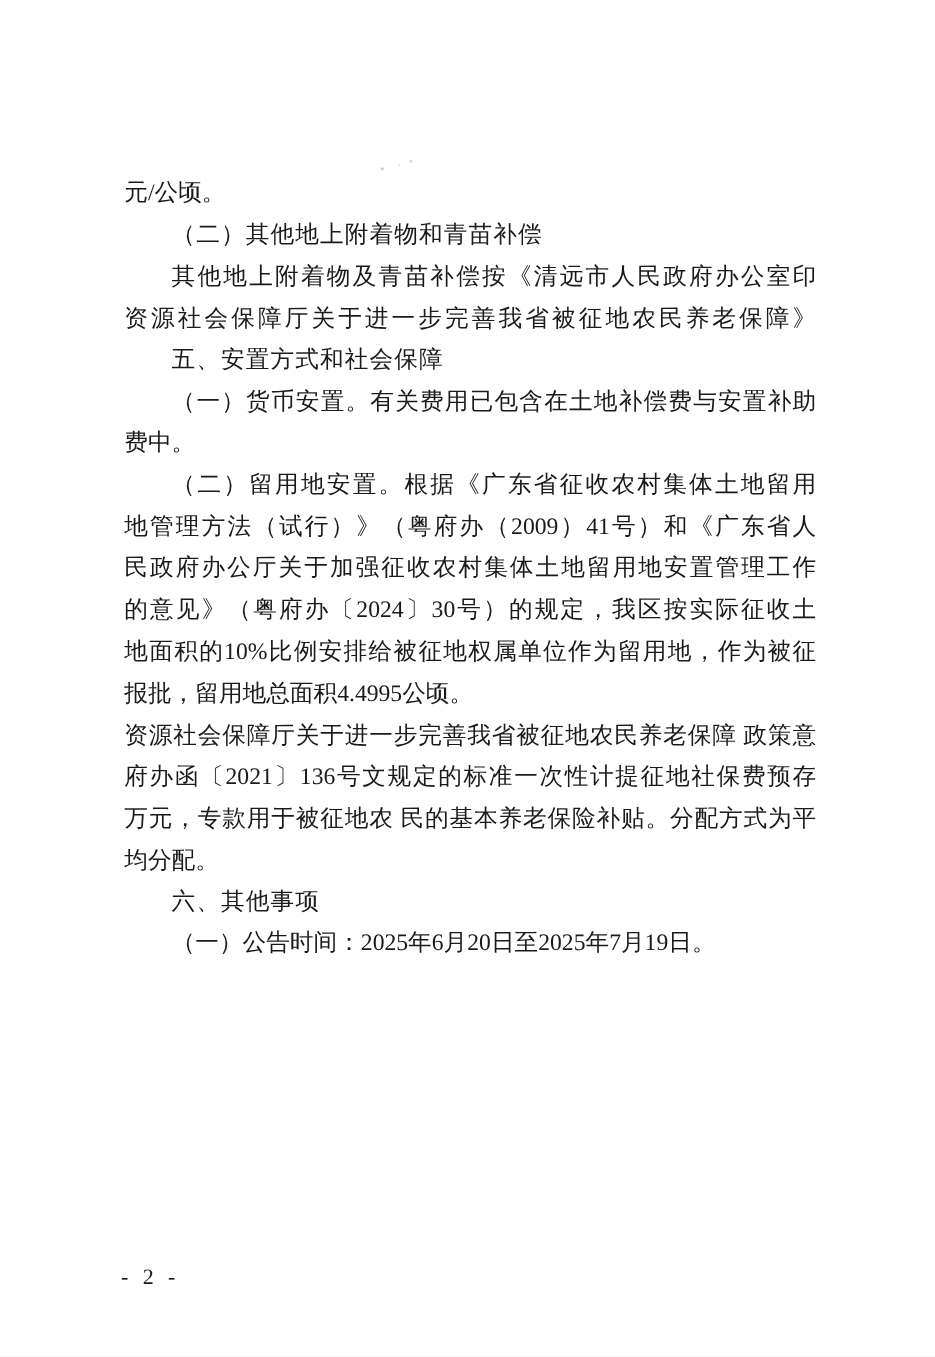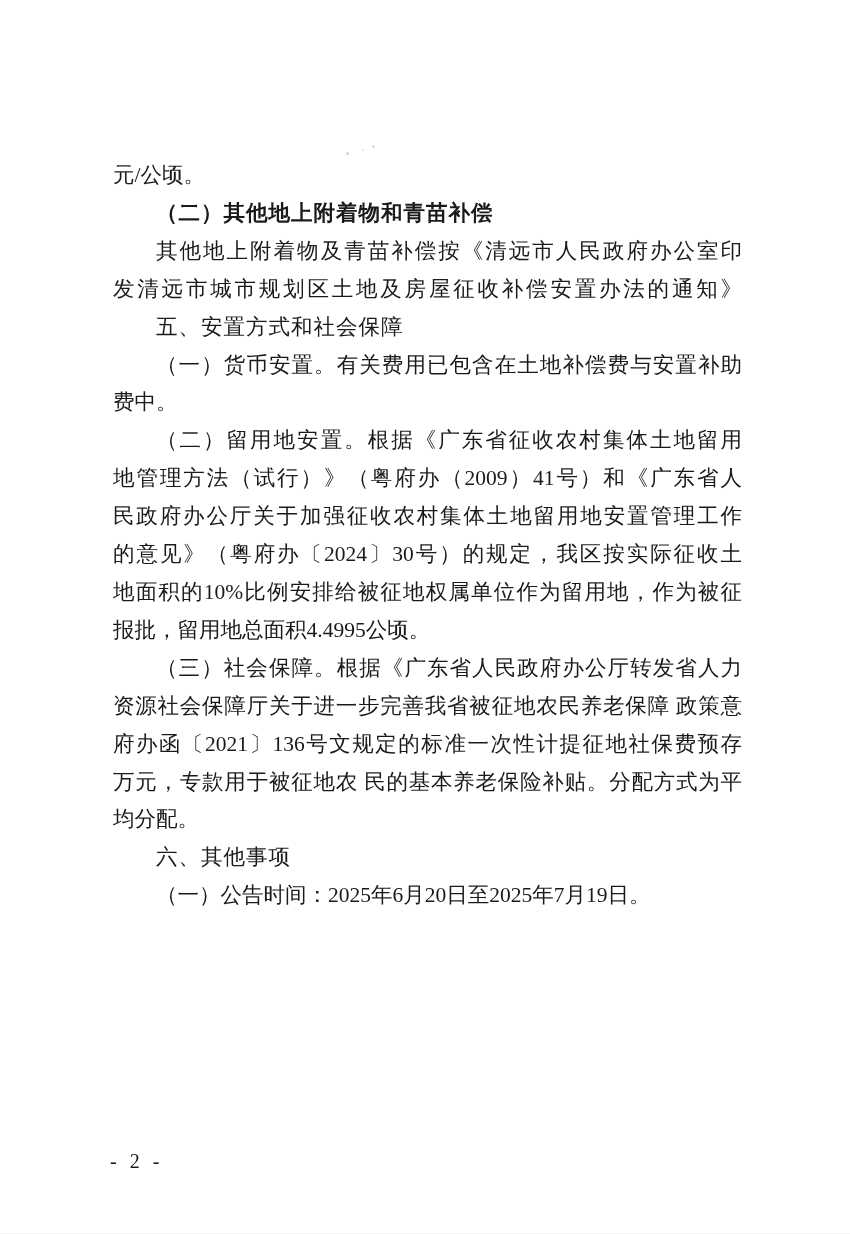--- a/index.html
+++ b/index.html
@@ -43,21 +43,21 @@
     text-indent: 2em;
   }
   
   .block.heading-hei .line {
     font-family: "Liberation Sans", sans-serif;
     font-weight: 400;
     letter-spacing: 1px;
   }
   
   .block.heading-kai .line {
-    font-weight: 700;
+    font-weight: 400;
     letter-spacing: 1px;
   }
   .page-number {
     position: absolute;
     left: 110px;
     top: 1150px;
     font-size: 20px;
     letter-spacing: 4px;
     color: #1a1a1a;
     font-family: "Liberation Serif", serif;
@@ -83,39 +83,38 @@
 
   <div class="doc-body">
       <div class="block body">
         <div class="line">元/公顷。</div>
       </div>
       <div class="block heading-kai">
         <div class="line indent">（二）其他地上附着物和青苗补偿</div>
       </div>
       <div class="block body">
         <div class="line just indent">其他地上附着物及青苗补偿按《清远市人民政府办公室印</div>
-        <div class="line just">发清远市城市规划区土地及房屋征收补偿安置办法的通知》</div>
+        <div class="line just">资源社会保障厅关于进一步完善我省被征地农民养老保障》</div>
       </div>
       <div class="block heading-hei">
         <div class="line indent">五、安置方式和社会保障</div>
       </div>
       <div class="block body">
         <div class="line just indent">（一）货币安置。有关费用已包含在土地补偿费与安置补助</div>
         <div class="line">费中。</div>
       </div>
       <div class="block body">
         <div class="line just indent">（二）留用地安置。根据《广东省征收农村集体土地留用</div>
         <div class="line just">地管理方法（试行）》（粤府办（2009）41号）和《广东省人</div>
         <div class="line just">民政府办公厅关于加强征收农村集体土地留用地安置管理工作</div>
         <div class="line just">的意见》（粤府办〔2024〕30号）的规定，我区按实际征收土</div>
         <div class="line just">地面积的10%比例安排给被征地权属单位作为留用地，作为被征</div>
         <div class="line">报批，留用地总面积4.4995公顷。</div>
       </div>
       <div class="block body">
-        <div class="line just indent">（三）社会保障。根据《广东省人民政府办公厅转发省人力</div>
         <div class="line just">资源社会保障厅关于进一步完善我省被征地农民养老保障 政策意</div>
         <div class="line just">府办函〔2021〕136号文规定的标准一次性计提征地社保费预存</div>
         <div class="line just">万元，专款用于被征地农 民的基本养老保险补贴。分配方式为平</div>
         <div class="line">均分配。</div>
       </div>
       <div class="block heading-hei">
         <div class="line indent">六、其他事项</div>
       </div>
       <div class="block body">
         <div class="line indent">（一）公告时间：2025年6月20日至2025年7月19日。</div>

